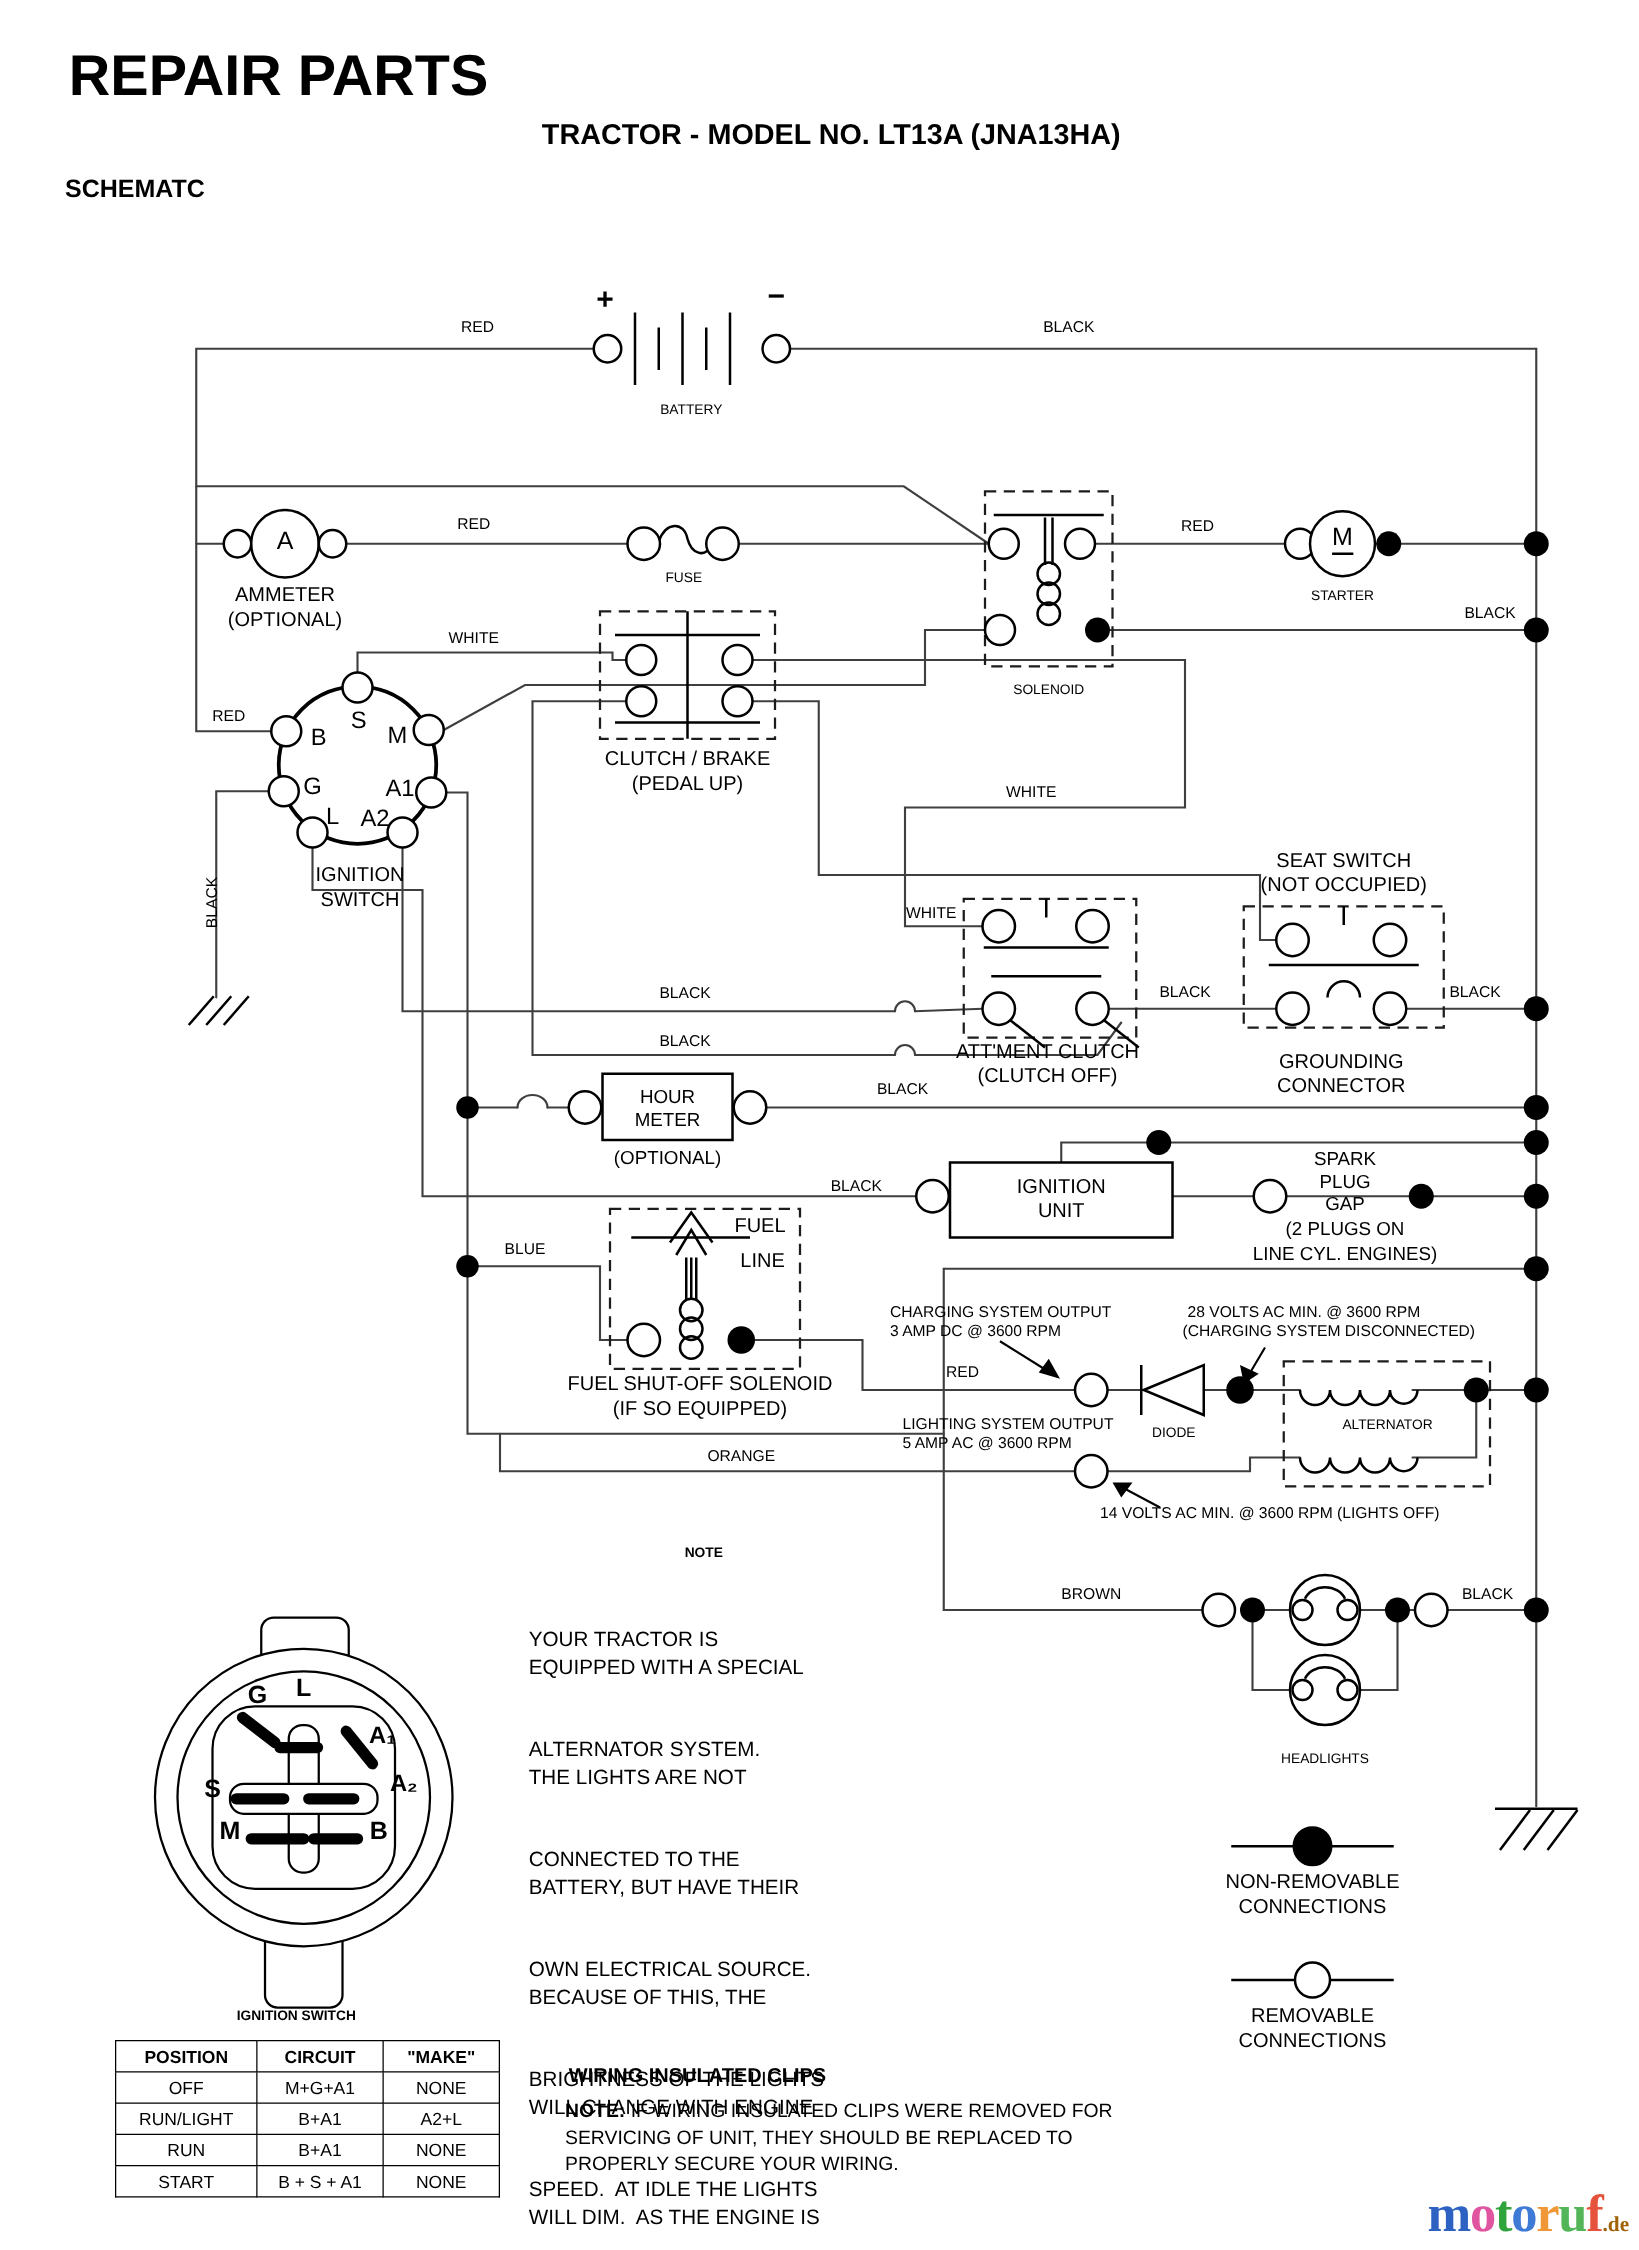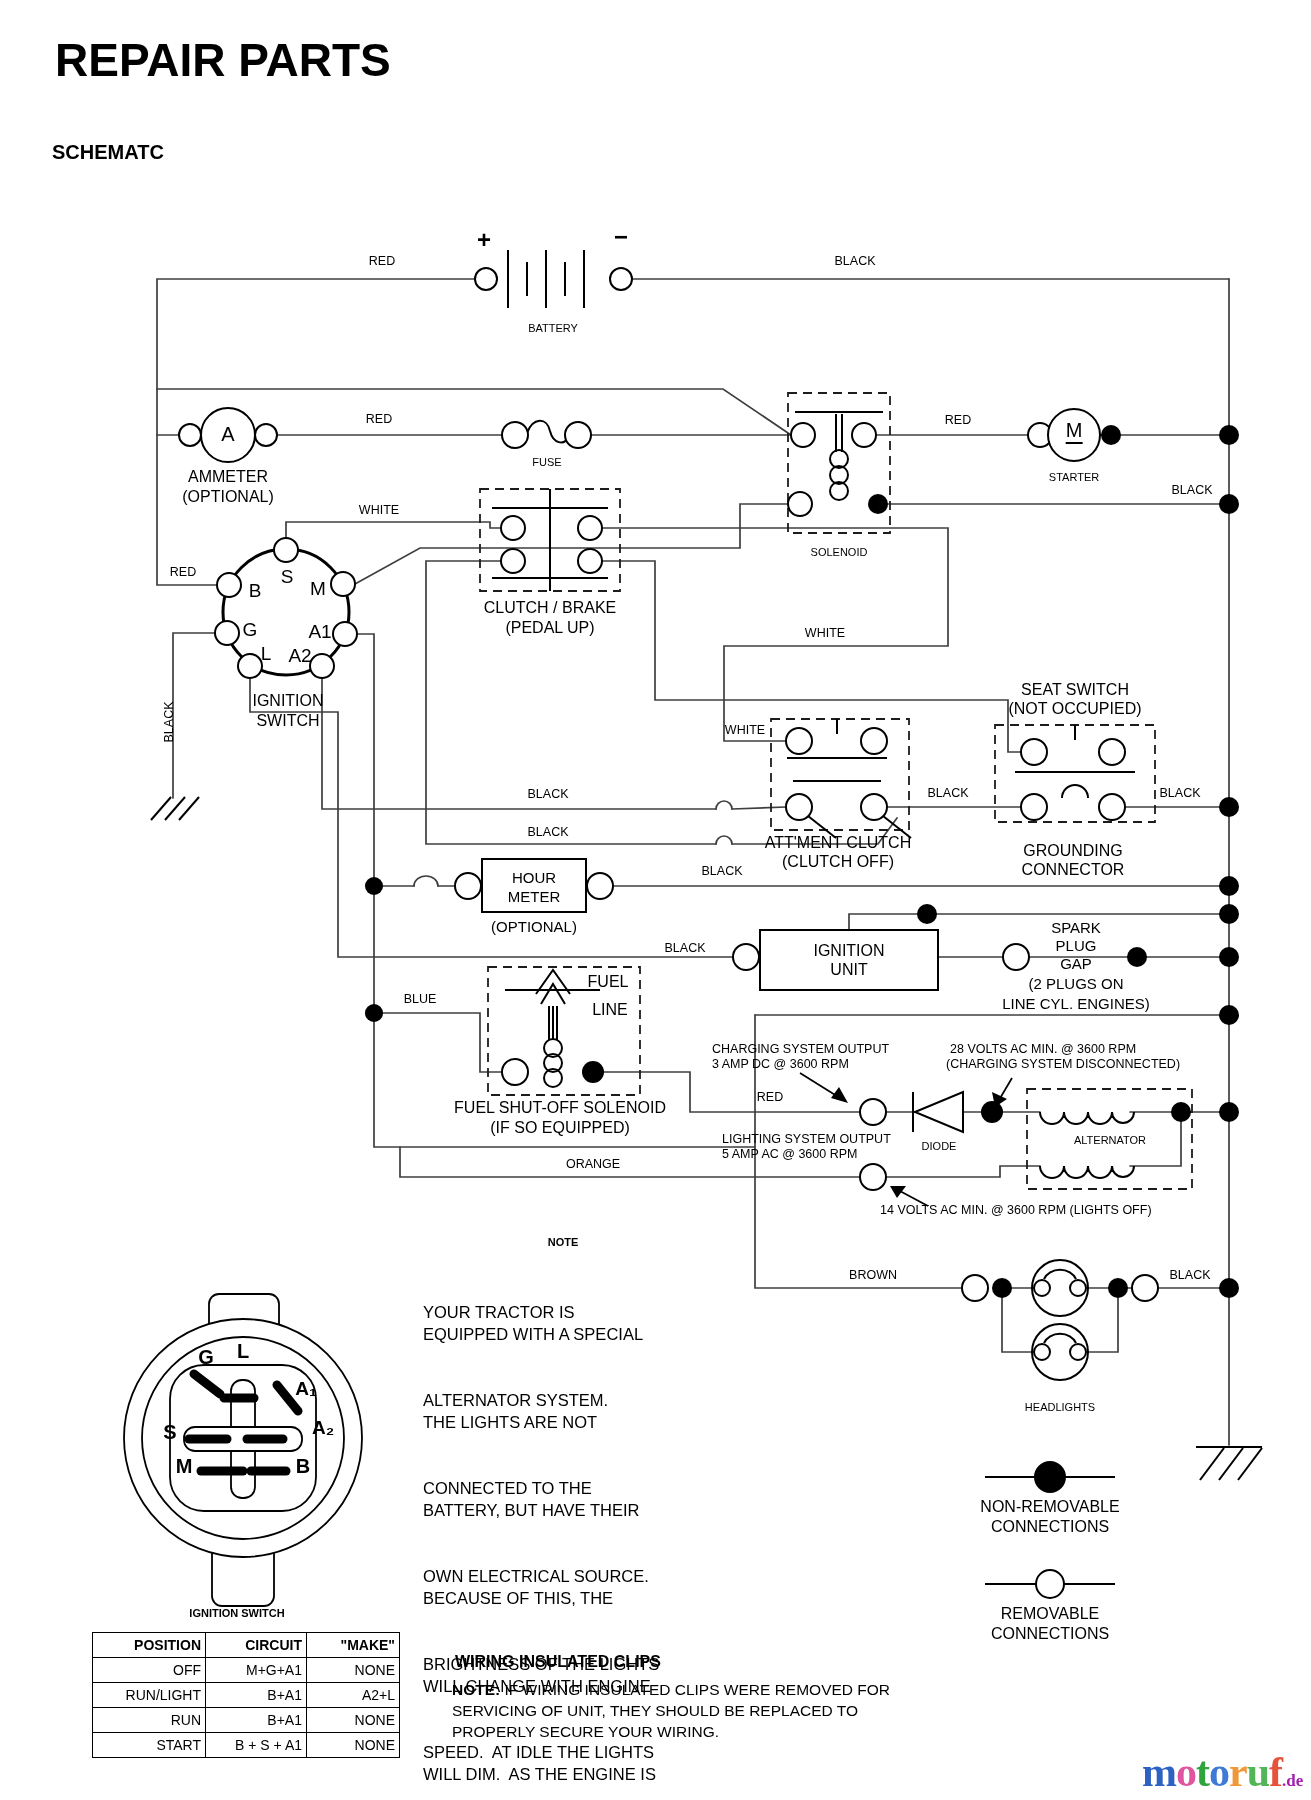--- a/index.html
+++ b/index.html
@@ -11,27 +11,27 @@
   .la{transform:translate(0,-50%);text-align:left;}
   .rot{transform:translate(-50%,-50%) rotate(-90deg);}
   .b{font-weight:bold;}.s15{font-size:15px;}.s155{font-size:15.5px;}
   .s16{font-size:16px;}.s17{font-size:11px;}.s19{font-size:19px;}
   .s20{font-size:20px;}.s23{font-size:23px;}.s24{font-size:24px;}.s34{font-size:46px;}
   .munderln{border-bottom:2.5px solid #000;padding-bottom:1px;}
   .note-block{position:absolute;left:423px;top:1257px;z-index:2;font-size:16.5px;
               line-height:22px;white-space:pre;}
   .itable{position:absolute;left:92px;top:1632px;z-index:2;border-collapse:collapse;
           font-size:14px;text-align:center;}
-  .itable th,.itable td{border:1.6px solid #000;height:24px;padding:0 4px;text-align:right;}
+  .itable th,.itable td{border:1.6px solid #000;height:24px;padding:0 4px;}
   .itable th{font-weight:bold;}
   .c1{width:104px;}.c2{width:92px;}.c3{width:84px;}
   .wm{position:absolute;left:1142px;top:1748px;z-index:2;
       font-family:"Liberation Serif",serif;font-weight:bold;font-size:42px;
       letter-spacing:-1px;white-space:nowrap;}
-  .wm .de{font-size:17px;color:#a21caf;letter-spacing:0;}
+  .wm .de{font-size:17px;color:#a16207;letter-spacing:0;}
 </style>
 </head>
 <body>
 
 <div class="page">
 
   <svg class="sch" width="1311" height="1800" viewBox="0 0 1311 1800">
 
     <g stroke="#3f3f3f" stroke-width="1.7" fill="none" stroke-linecap="round">
       <polyline points="475,279 157,279 157,585 217,585"></polyline>
@@ -296,20 +296,21 @@
       <circle cx="1229" cy="886" r="10"></circle>
       <circle cx="1229" cy="914" r="10"></circle>
       <circle cx="1229" cy="957" r="10"></circle>
       <circle cx="1229" cy="1015" r="10"></circle>
       <circle cx="1229" cy="1112" r="10"></circle>
       <circle cx="1229" cy="1288" r="10"></circle>
     </g>
   </svg>
 
   <div class="lbl la s34 b" style="left:55px;top:60px">REPAIR PARTS</div>
+  <div class="lbl s23 b" style="left:665px;top:107px">TRACTOR - MODEL NO. LT13A (JNA13HA)</div>
   <div class="lbl la s20 b" style="left:52px;top:152px">SCHEMATC</div>
 
   <div class="lbl" style="left:382px;top:262px">RED</div>
   <div class="lbl" style="left:855px;top:262px">BLACK</div>
   <div class="lbl s24 b" style="left:484px;top:240px">+</div>
   <div class="lbl s24 b" style="left:621px;top:237px">−</div>
   <div class="lbl s17" style="left:553px;top:329px">BATTERY</div>
 
   <div class="lbl s20" style="left:228px;top:434px">A</div>
   <div class="lbl s16" style="left:228px;top:477px">AMMETER</div>

